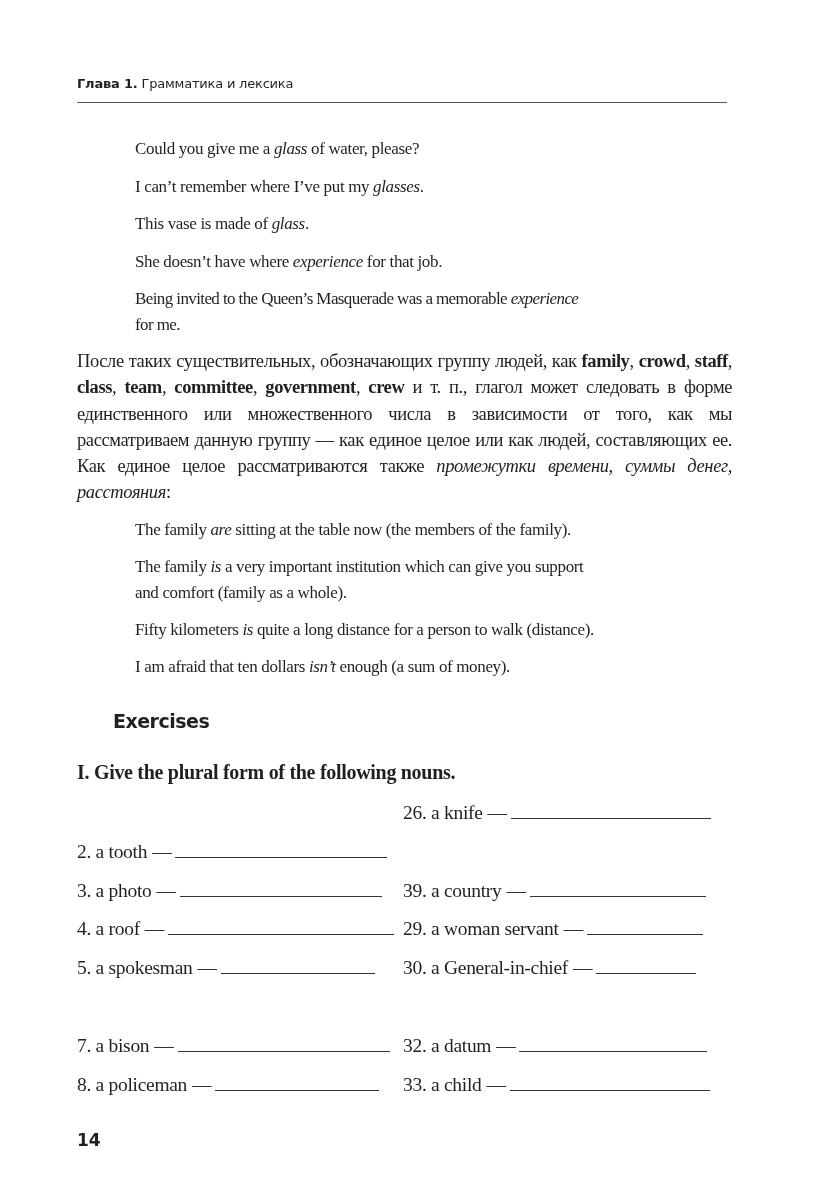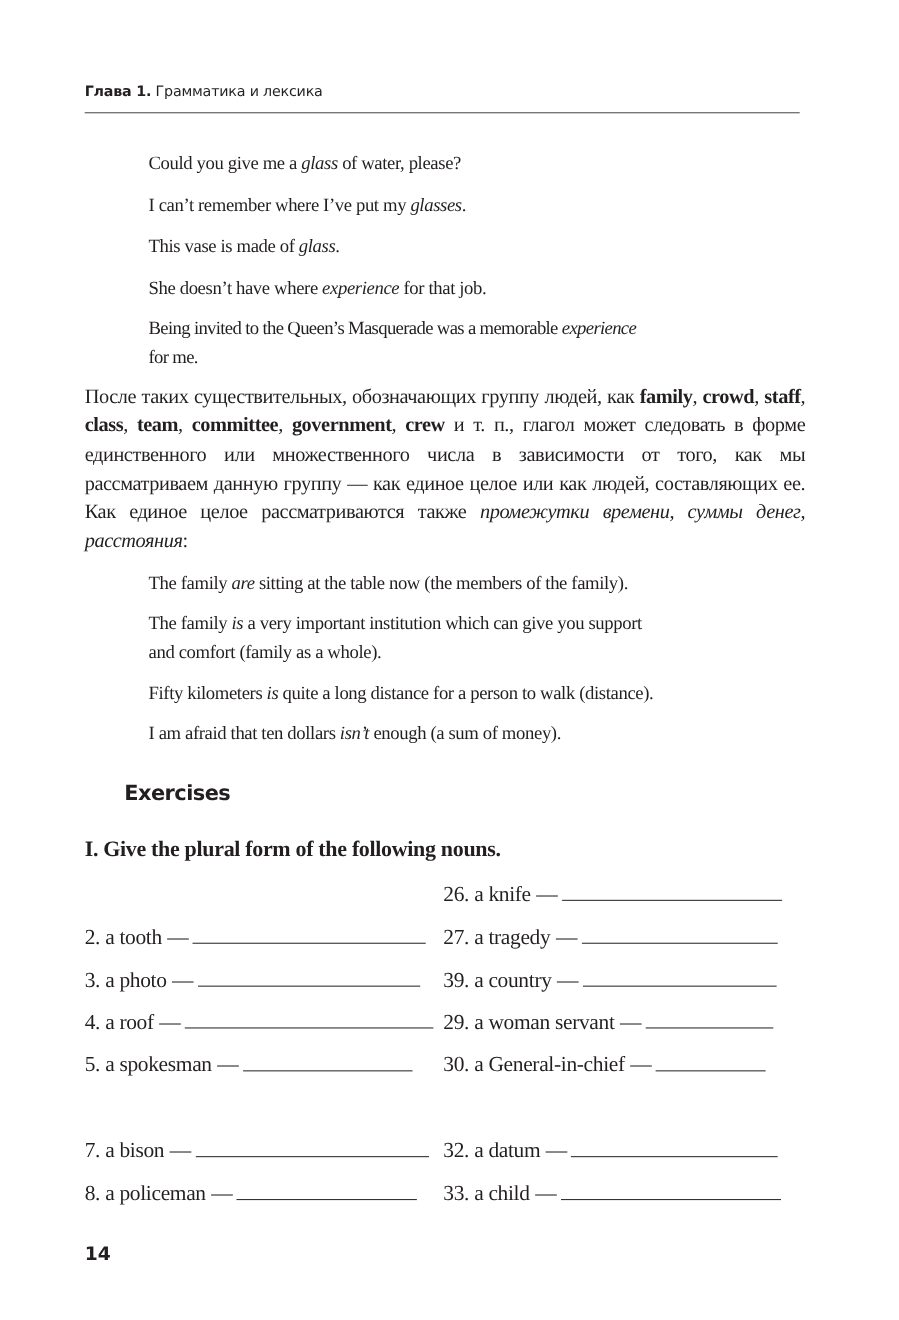--- a/index.html
+++ b/index.html
@@ -110,23 +110,20 @@
   <div class="item serif" style="left:77px; top:1033px">
     <span>7.</span> <span>a bison</span><span class="dash">—</span><span class="blank" style="width:212px"></span>
   </div>
   <div class="item serif" style="left:77px; top:1072px">
     <span>8.</span> <span>a policeman</span><span class="dash">—</span><span class="blank" style="width:164px"></span>
   </div>
 
   <div class="item serif" style="left:403px; top:800px">
     <span>26.</span> <span>a knife</span><span class="dash">—</span><span class="blank" style="width:200px"></span>
   </div>
-  <div class="item serif" style="left:403px; top:839px">
-    <span>27.</span> <span>a tragedy</span><span class="dash">—</span><span class="blank" style="width:178px"></span>
-  </div>
   <div class="item serif" style="left:403px; top:878px">
     <span>39.</span> <span>a country</span><span class="dash">—</span><span class="blank" style="width:176px"></span>
   </div>
   <div class="item serif" style="left:403px; top:916px">
     <span>29.</span> <span>a woman servant</span><span class="dash">—</span><span class="blank" style="width:116px"></span>
   </div>
   <div class="item serif" style="left:403px; top:955px">
     <span>30.</span> <span>a General-in-chief</span><span class="dash">—</span><span class="blank" style="width:100px"></span>
   </div>
   <div class="item serif" style="left:403px; top:1033px">

